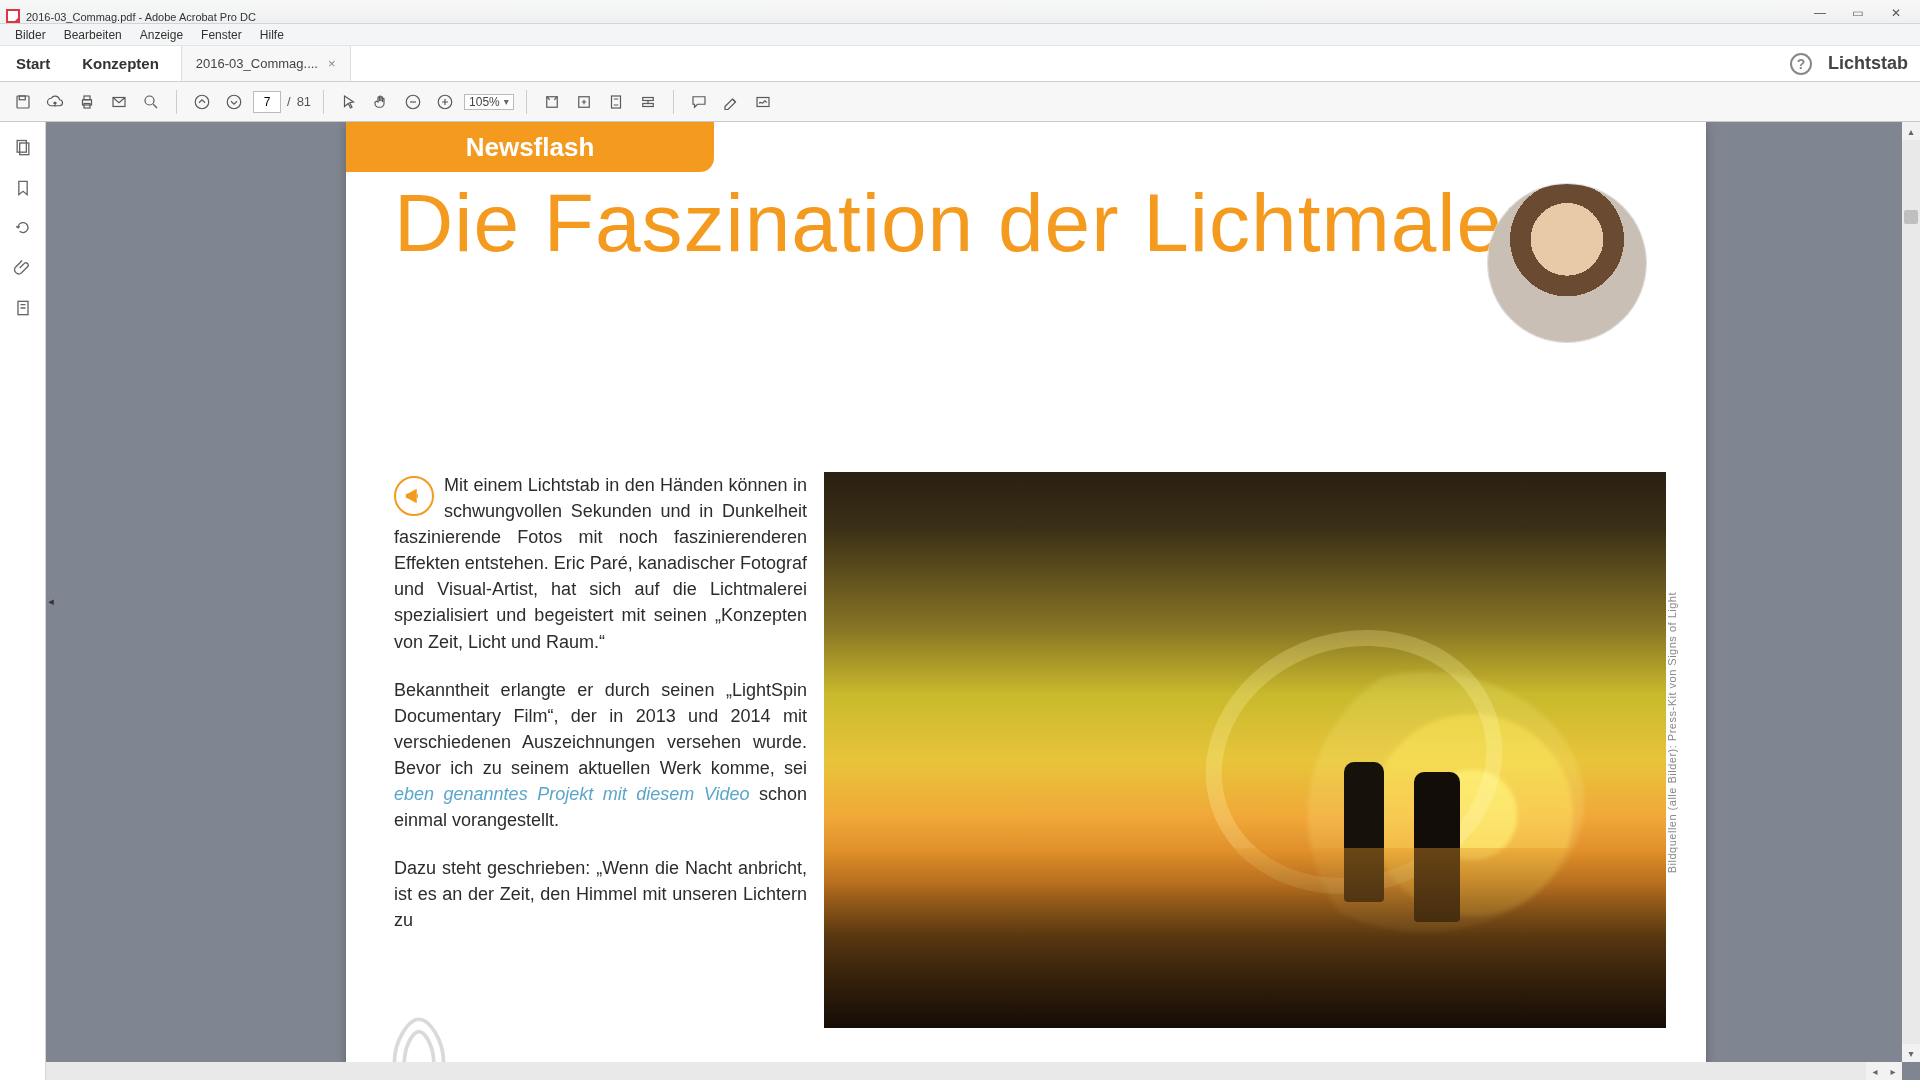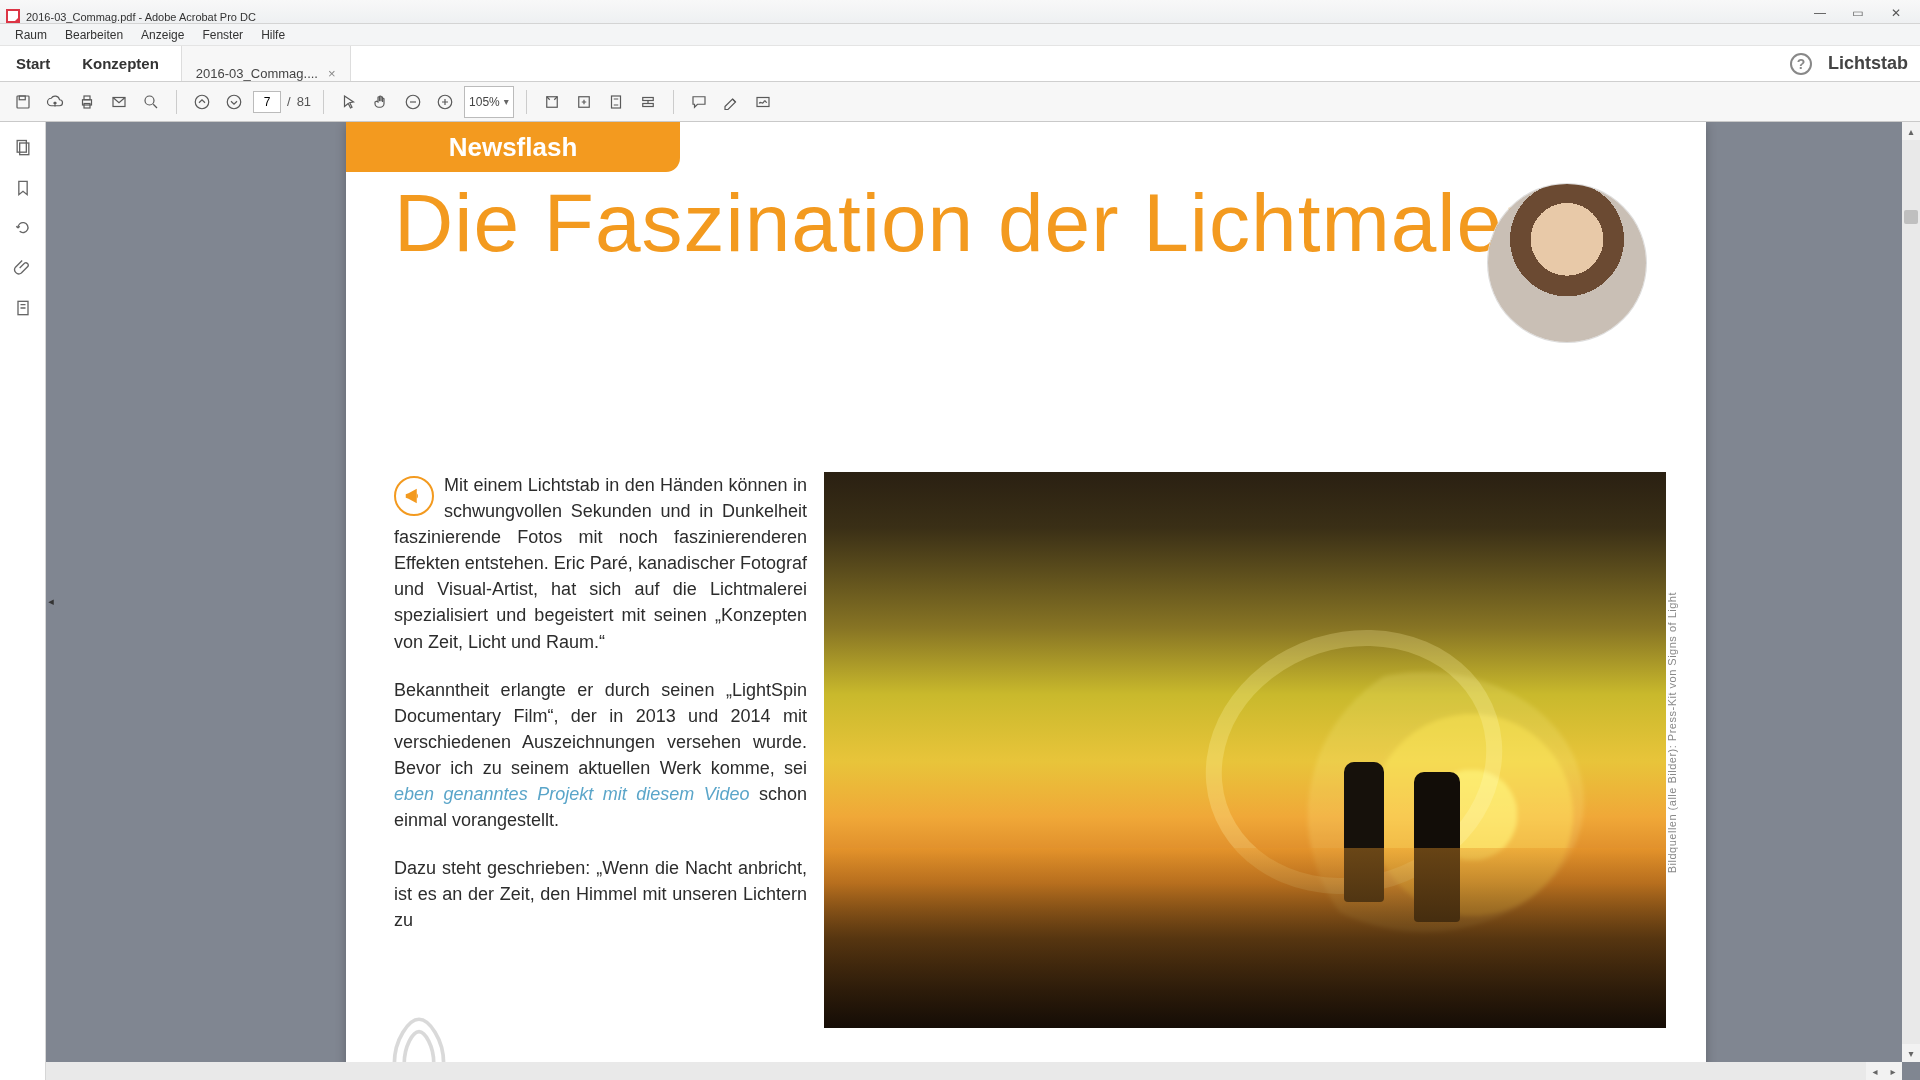--- a/index.html
+++ b/index.html
@@ -8,41 +8,41 @@
 .titlebar .app-icon{width:14px;height:14px;background:#dc3545;margin-right:6px;position:relative}
 .titlebar .app-icon::after{content:"";position:absolute;inset:2px;background:#fff;clip-path:polygon(0 0,100% 0,100% 70%,70% 100%,0 100%)}
 .titlebar .title-text{flex:0 0 auto}
 .titlebar .spacer{flex:1}
 .win-controls{display:flex;gap:2px}
 .win-btn{width:36px;height:20px;display:flex;align-items:center;justify-content:center;color:#555;font-size:12px;cursor:default}
 .menubar{height:22px;background:#f4f5f6;border-bottom:1px solid #e4e4e4;display:flex;align-items:center;padding:0 6px;font-size:12px;color:#333}
 .menubar span{padding:0 9px;cursor:default}
 .topnav{height:36px;background:#fff;border-bottom:1px solid #cfcfcf;display:flex;align-items:center;font-size:15px;color:#333}
 .topnav .navbtn{padding:0 16px;height:100%;display:flex;align-items:center;cursor:default;font-weight:600}
-.topnav .tab{margin-left:6px;padding:0 14px;height:100%;display:flex;align-items:flex-end;gap:10px;border-left:1px solid #ddd;border-right:1px solid #ddd;background:#f7f7f7;font-size:13px;font-weight:400;color:#444}
+.topnav .tab{margin-left:6px;padding:0 14px;height:100%;display:flex;align-items:center;gap:10px;border-left:1px solid #ddd;border-right:1px solid #ddd;background:#f7f7f7;font-size:13px;font-weight:400;color:#444}
 .topnav .tab .x{color:#888;font-size:13px}
 .topnav .right{margin-left:auto;display:flex;align-items:center;gap:16px;padding-right:12px}
 .help-ico{width:22px;height:22px;border:2px solid #888;border-radius:50%;display:flex;align-items:center;justify-content:center;color:#888;font-size:14px;font-weight:700}
 .anmelden{font-size:18px;font-weight:700;color:#444}
 .toolbar{height:40px;background:#f7f7f7;border-bottom:1px solid #c9c9c9;display:flex;align-items:center;padding:0 10px;gap:6px}
 .toolbar .sep{width:1px;height:24px;background:#ccc;margin:0 6px}
 .tbtn{width:26px;height:26px;display:flex;align-items:center;justify-content:center;color:#5a5a5a;cursor:default}
 .tbtn svg{width:18px;height:18px;stroke:#5a5a5a;stroke-width:1.6;fill:none}
 .pagebox{display:flex;align-items:center;gap:6px;font-size:13px;color:#555}
 .pagebox input{width:28px;height:22px;text-align:center;border:1px solid #bbb;font-size:12px}
-.zoombox{display:flex;align-items:center;border:1px solid #bbb;height:32px;background:#fff;font-size:12px;padding:0 4px;gap:4px;color:#444}
+.zoombox{display:flex;align-items:center;border:1px solid #bbb;height:16px;background:#fff;font-size:12px;padding:0 4px;gap:4px;color:#444}
 .zoombox .chev{color:#666;font-size:10px}
 .main{position:absolute;top:122px;bottom:0;left:0;right:0;display:flex}
 .leftrail{width:46px;background:#fff;border-right:1px solid #d6d6d6;display:flex;flex-direction:column;align-items:center;padding-top:16px;gap:20px}
 .leftrail .ricon{width:20px;height:20px;color:#666}
 .leftrail svg{width:20px;height:20px;stroke:#666;stroke-width:1.6;fill:none}
 .viewer{flex:1;background:#808691;position:relative;overflow:hidden}
 .collapse-l{position:absolute;left:0;top:50%;transform:translateY(-50%);width:10px;height:38px;background:#808691;color:#333;font-size:11px;display:flex;align-items:center;justify-content:center}
 .page{position:absolute;left:300px;top:0;width:1360px;height:960px;background:#fff;box-shadow:0 2px 10px rgba(0,0,0,.25)}
-.newsflash{position:absolute;left:0;top:0;width:334px;height:50px;background:#f39a1f;color:#fff;font-size:26px;font-weight:700;display:flex;align-items:center;justify-content:center;border-bottom-right-radius:14px}
+.newsflash{position:absolute;left:0;top:0;width:368px;height:50px;background:#f39a1f;color:#fff;font-size:26px;font-weight:700;display:flex;align-items:center;justify-content:center;border-bottom-right-radius:14px}
 .headline{position:absolute;left:48px;top:60px;font-size:82px;font-weight:300;color:#f39a1f;letter-spacing:1px;line-height:1}
 .subhead{position:absolute;left:55px;top:190px;font-size:20px;font-style:italic;color:#4a4a4a}
 .subhead .author{color:#5aa5c9;font-style:italic}
 .avatar{position:absolute;right:60px;top:62px;width:158px;height:158px;border-radius:50%;overflow:hidden;background:radial-gradient(circle at 50% 35%,#e8c9a8 0 28%,#6b4a32 28% 44%,#c9bfb5 44% 100%);box-shadow:0 0 0 1px #ddd}
 .body{position:absolute;left:48px;top:350px;width:413px;font-size:18px;line-height:1.45;color:#2c2c2c;text-align:justify}
 .body p{margin-bottom:22px}
 .dropcap{float:left;width:40px;height:40px;border:2px solid #f39a1f;border-radius:50%;margin:4px 10px 0 0;display:flex;align-items:center;justify-content:center}
 .dropcap svg{width:22px;height:22px;fill:#f39a1f}
 .link{color:#5aa5c9;font-style:italic}
 .photo{position:absolute;left:478px;top:350px;width:842px;height:556px;background:linear-gradient(180deg,#2a2012 0%,#3a2f16 10%,#877424 28%,#c9b92c 40%,#e8c43a 52%,#f0a838 62%,#d17820 74%,#5a3410 84%,#1f1308 100%)}
@@ -72,21 +72,21 @@
   <div class="title-text">2016-03_Commag.pdf - Adobe Acrobat Pro DC</div>
   <div class="spacer"></div>
   <div class="win-controls">
     <div class="win-btn">—</div>
     <div class="win-btn">▭</div>
     <div class="win-btn">✕</div>
   </div>
 </div>
 
 <div class="menubar">
-  <span>Raum</span>
+  <span>Bilder</span>
   <span>Bearbeiten</span>
   <span>Anzeige</span>
   <span>Fenster</span>
   <span>Hilfe</span>
 </div>
 
 <div class="topnav">
   <div class="navbtn">Start</div>
   <div class="navbtn">Konzepten</div>
   <div class="tab">

